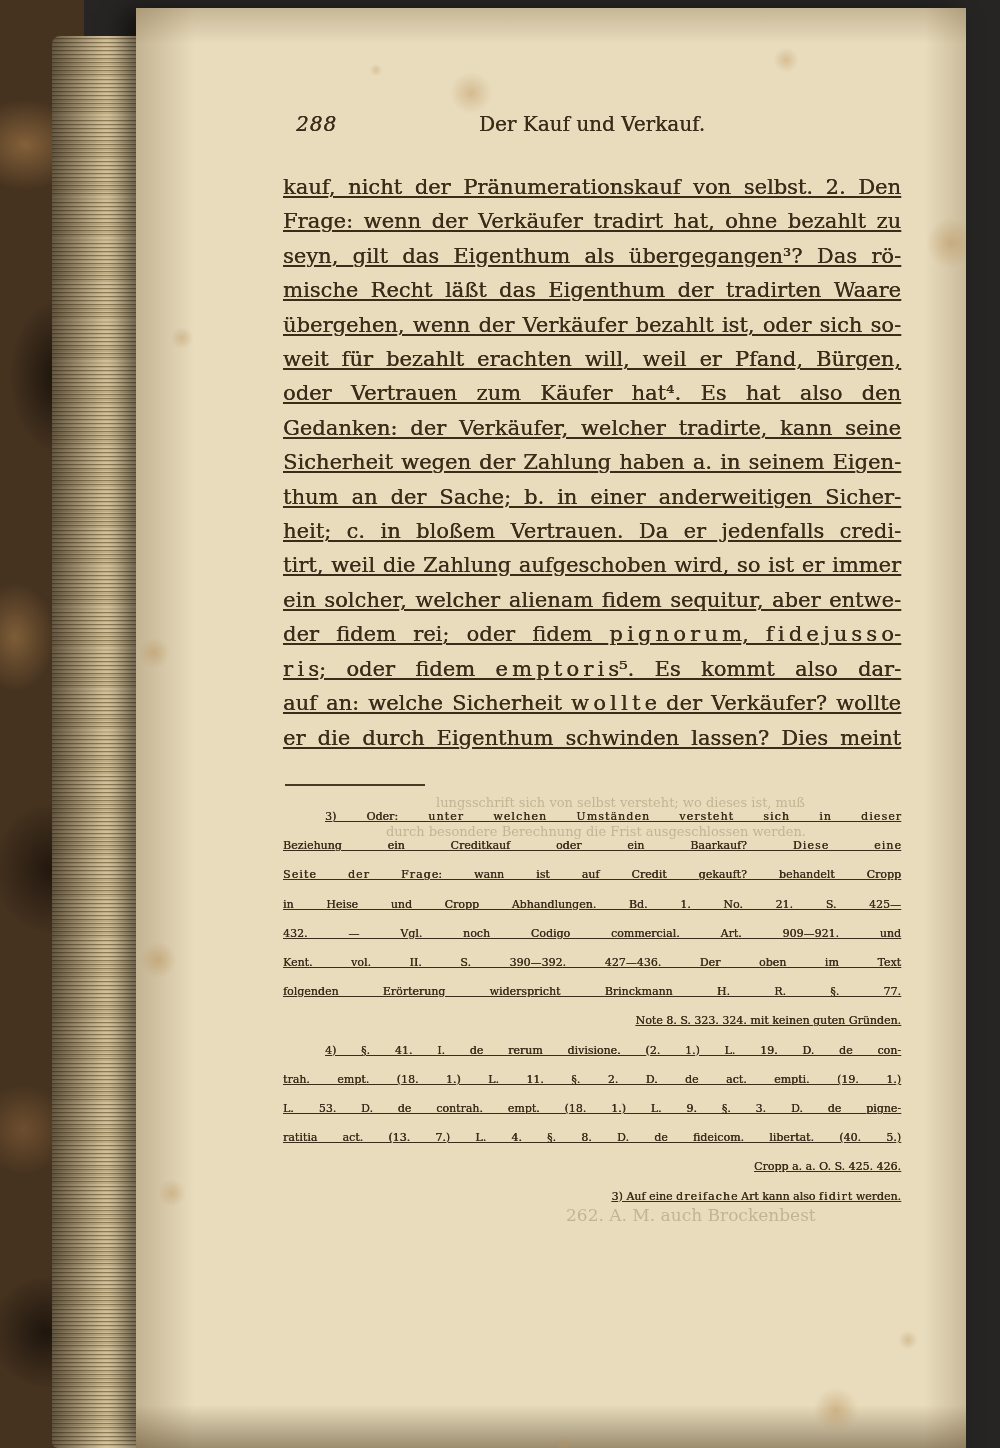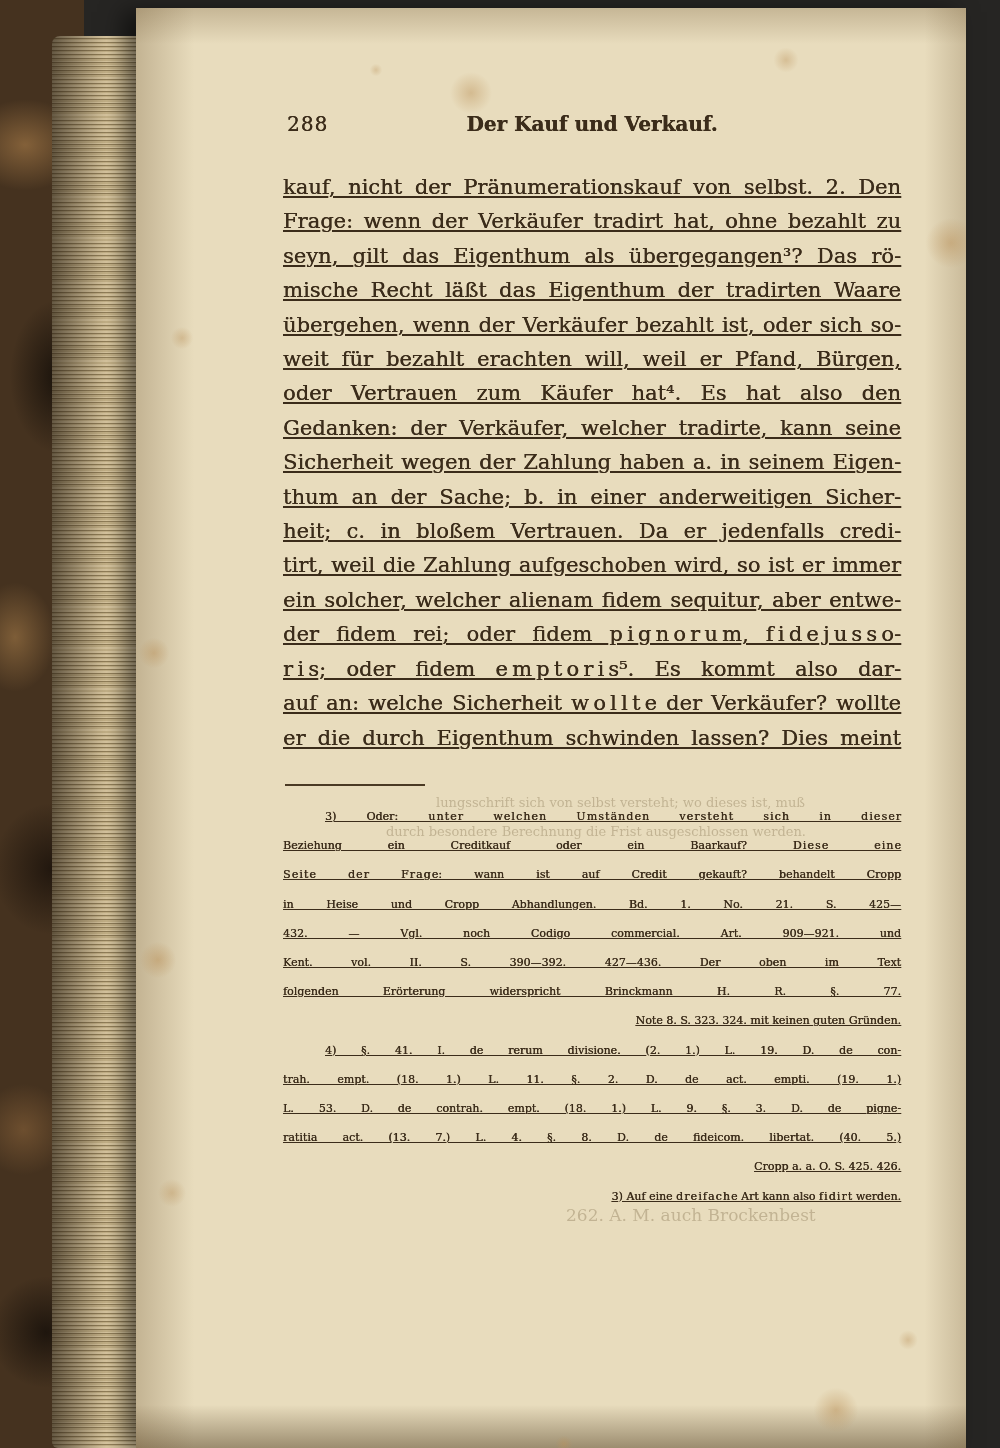--- a/index.html
+++ b/index.html
@@ -52,22 +52,22 @@
       linear-gradient(to bottom, rgba(110,85,48,.28), rgba(110,85,48,0) 2.5%),
       linear-gradient(to top,    rgba(80,62,34,.50),  rgba(80,62,34,0) 3%),
       #e8dcbd;
   }
   .textarea {
     position:absolute; left:147px; top:0; width:618px;
     color:#3b2c1a;
     text-shadow:0.3px 0 0 currentColor;
   }
   .header { position:relative; margin-top:104px; height:30px; font-size:20px; }
-  .pagenum { position:absolute; left:4px; top:0; letter-spacing:1px; }
-  .runtitle { position:absolute; left:50%; transform:translateX(-50%); white-space:nowrap;font-weight:bold; }
+  .pagenum { position:absolute; left:13px; top:0; letter-spacing:1px;font-style:italic; }
+  .runtitle { position:absolute; left:50%; transform:translateX(-50%); white-space:nowrap; }
 
   .bodytext  { margin-top:28px; font-size:21px;   line-height:34.4px; }
   .fnrule    { width:140px; border:0; border-top:2px solid #4a3a24; margin:29px 0 0 2px; }
   .footnotes { margin-top:16px; font-size:11px; line-height:29.2px; }
 
   .tline { text-align:justify; text-align-last:justify; text-justify:inter-word;text-decoration:underline; }
   .tline.nojust { text-align:right; text-align-last:auto; }
   .tline.indent { text-indent:42px; }
 
   

